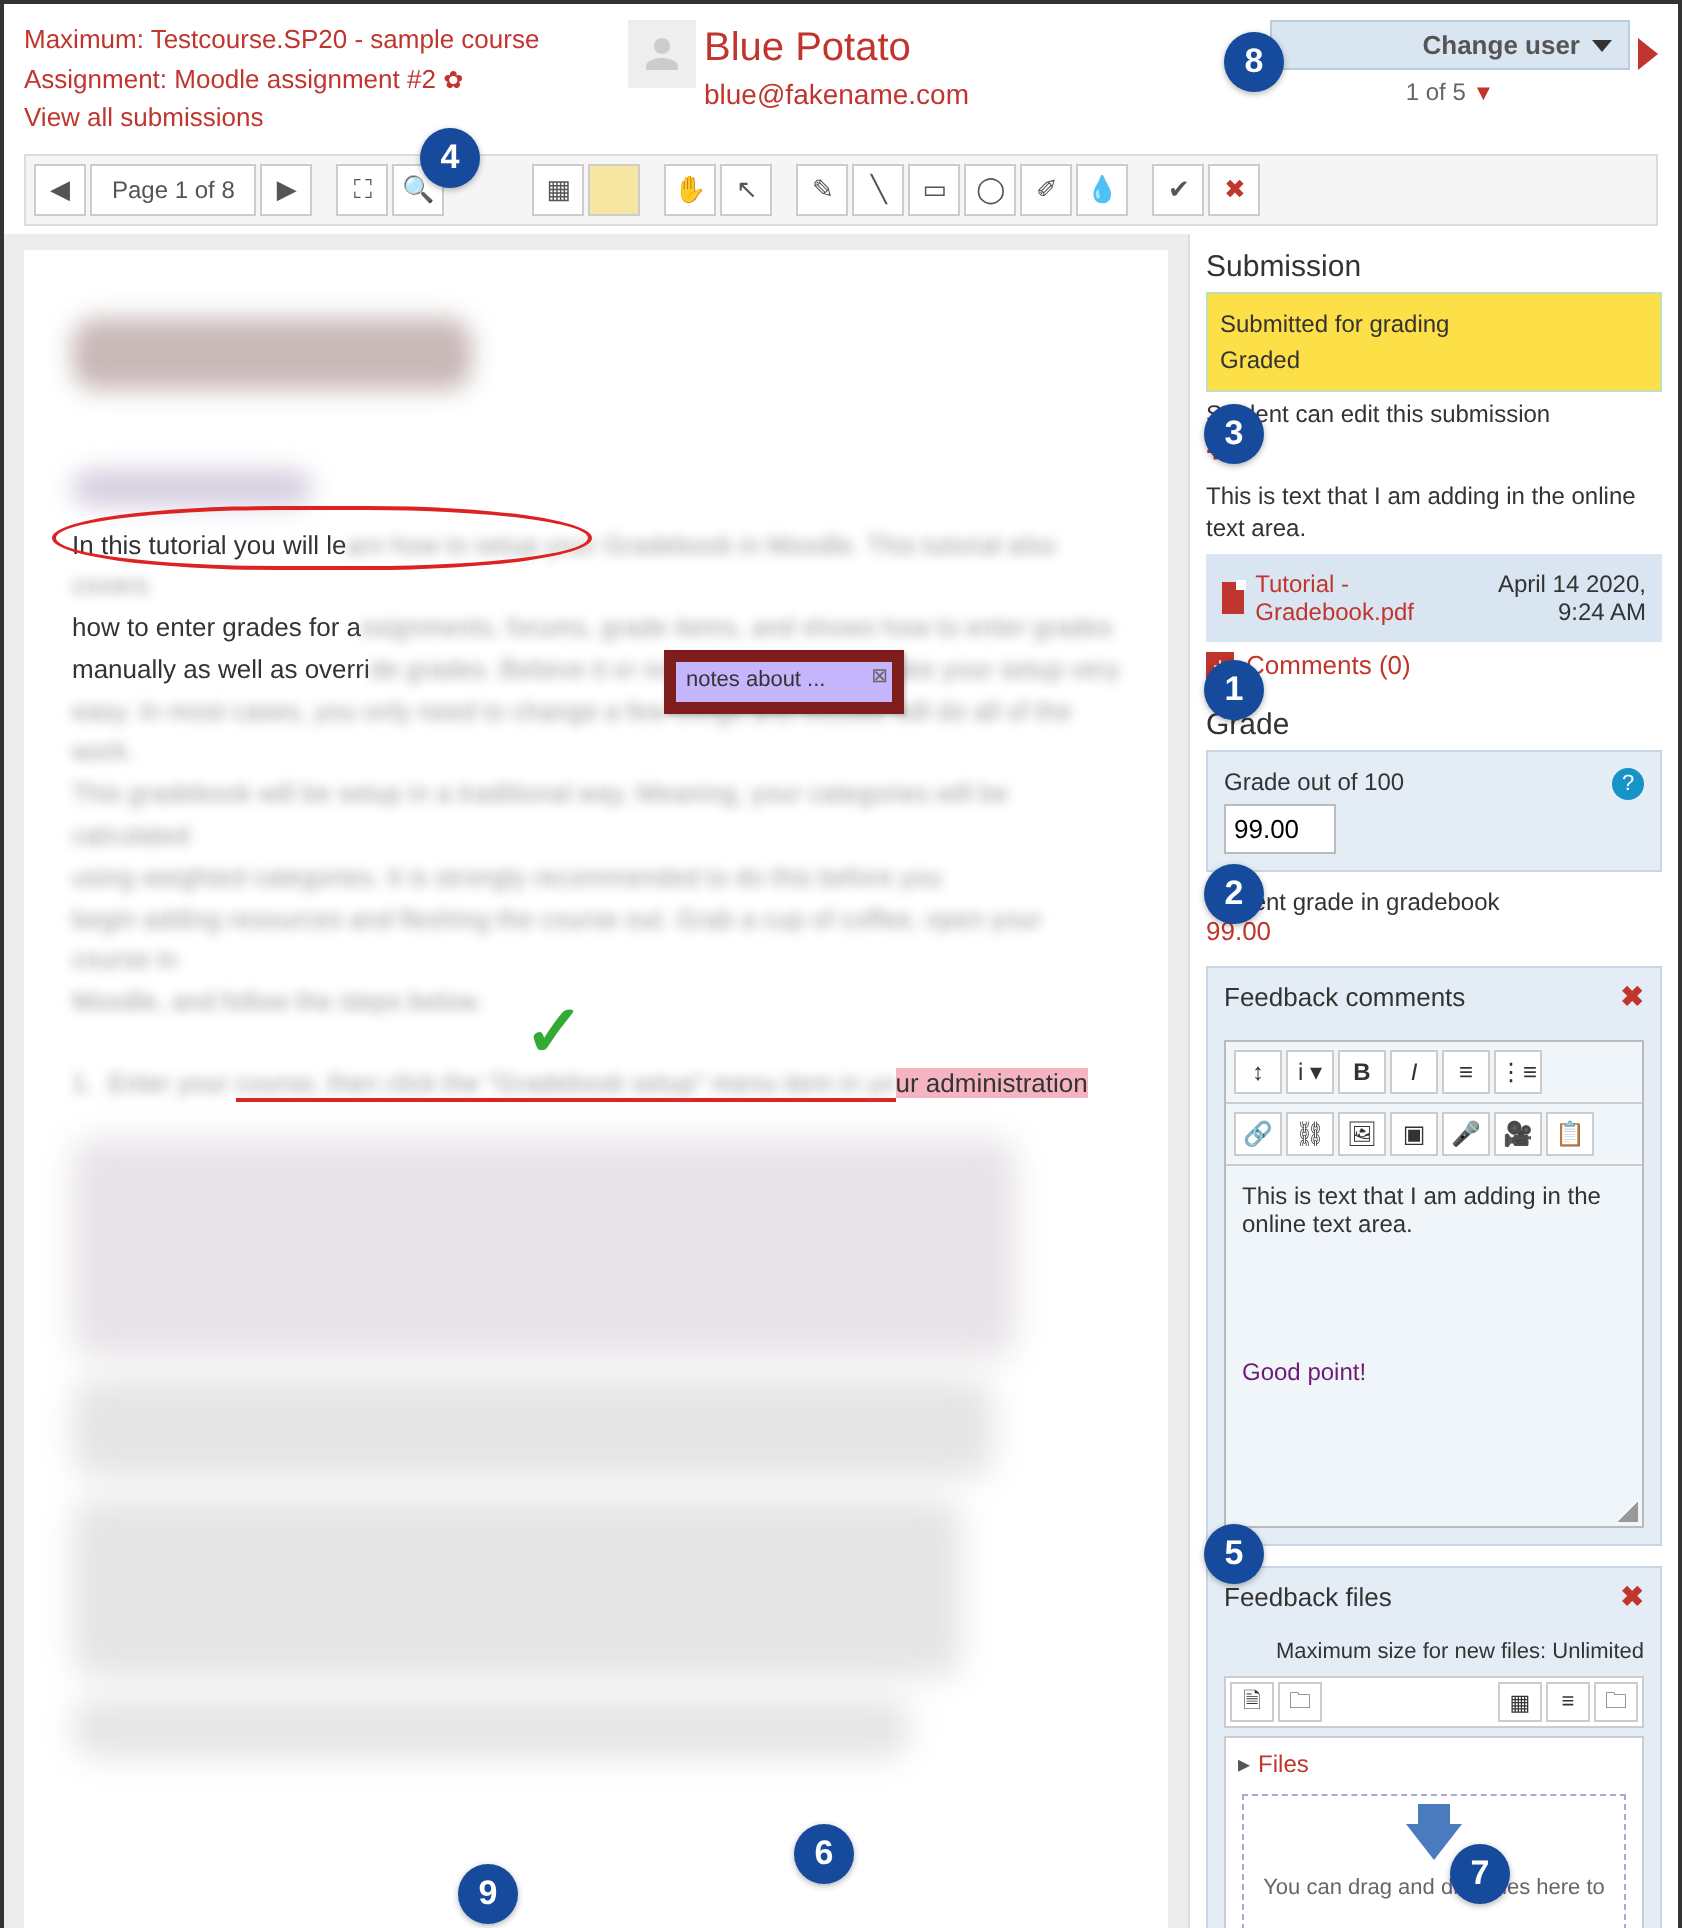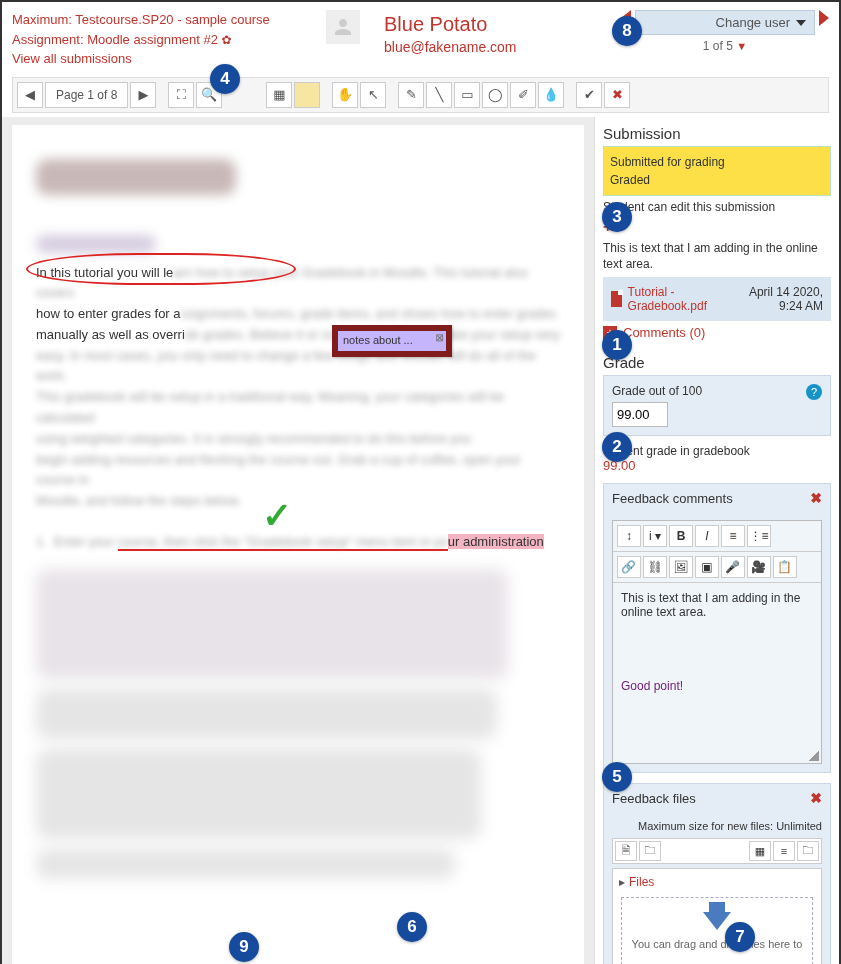--- a/index.html
+++ b/index.html
@@ -5,21 +5,21 @@
 * { box-sizing: border-box; margin: 0; padding: 0; }
 body { font-family: Arial, Helvetica, sans-serif; font-size: 13px; color: #333; background: #fff; width: 841px; }
 a { color: #c0352d; text-decoration: none; cursor: pointer; }
 .container { display: flex; flex-direction: column; width: 841px; border: 2px solid #333; }
 
 
 .header { display: flex; padding: 8px 10px; align-items: flex-start; position: relative; }
 .header-left { flex: 0 0 300px; font-size: 13px; line-height: 1.5; }
 .header-left .course-line { color: #c0352d; }
 .header-left .gear { color: #c0352d; font-size: 12px; }
-.header-center { display: flex; align-items: flex-start; gap: 24px; margin-left: 14px; }
+.header-center { display: flex; align-items: flex-start; gap: 4px; margin-left: 2px; }
 .avatar-placeholder { width: 34px; height: 34px; background: #eee; display: flex; align-items: center; justify-content: center; }
 .avatar-placeholder svg { width: 24px; height: 24px; fill: #ccc; }
 .user-info { line-height: 1.4; }
 .user-name { color: #c0352d; font-size: 20px; }
 .user-email { color: #c0352d; font-size: 14px; }
 .header-right { margin-left: auto; text-align: right; position: relative; }
 .change-user-bar { display: flex; align-items: center; gap: 6px; background: #d9e6f2; border: 1px solid #bcd; padding: 4px 8px; width: 180px; }
 .nav-tri-left { width:0;height:0;border-top:8px solid transparent;border-bottom:8px solid transparent;border-right:10px solid #c0352d; cursor:pointer; }
 .nav-tri-right { width:0;height:0;border-top:8px solid transparent;border-bottom:8px solid transparent;border-left:10px solid #c0352d; cursor:pointer; }
 .change-user-select { flex:1; background:transparent; border:none; color:#555; font-size:13px; }
@@ -127,21 +127,21 @@
         <svg viewBox="0 0 24 24">
             <path d="M12 12c2.2 0 4-1.8 4-4s-1.8-4-4-4-4 1.8-4 4 1.8 4 4 4zm0 2c-2.7 0-8 1.3-8 4v2h16v-2c0-2.7-5.3-4-8-4z"></path>
           </svg>
       </div>
       <div class="user-info">
         <div class="user-name"><a>Blue Potato</a></div>
         <div class="user-email"><a>blue@fakename.com</a></div>
       </div>
     </div>
     <div class="header-right">
-      <div style="display:flex; align-items:flex-start; gap:4px;">
+      <div style="display:flex; align-items:flex-end; gap:4px;font-weight:bold;">
         <div class="nav-tri-left"></div>
         <div class="change-user-bar">
           <span class="change-user-select">Change user</span>
           <span class="dn-caret"></span>
         </div>
         <div class="nav-tri-right"></div>
       </div>
       <div class="userpos">
         <span>1 of 5</span>
         <span class="filter-icon">▼</span>

